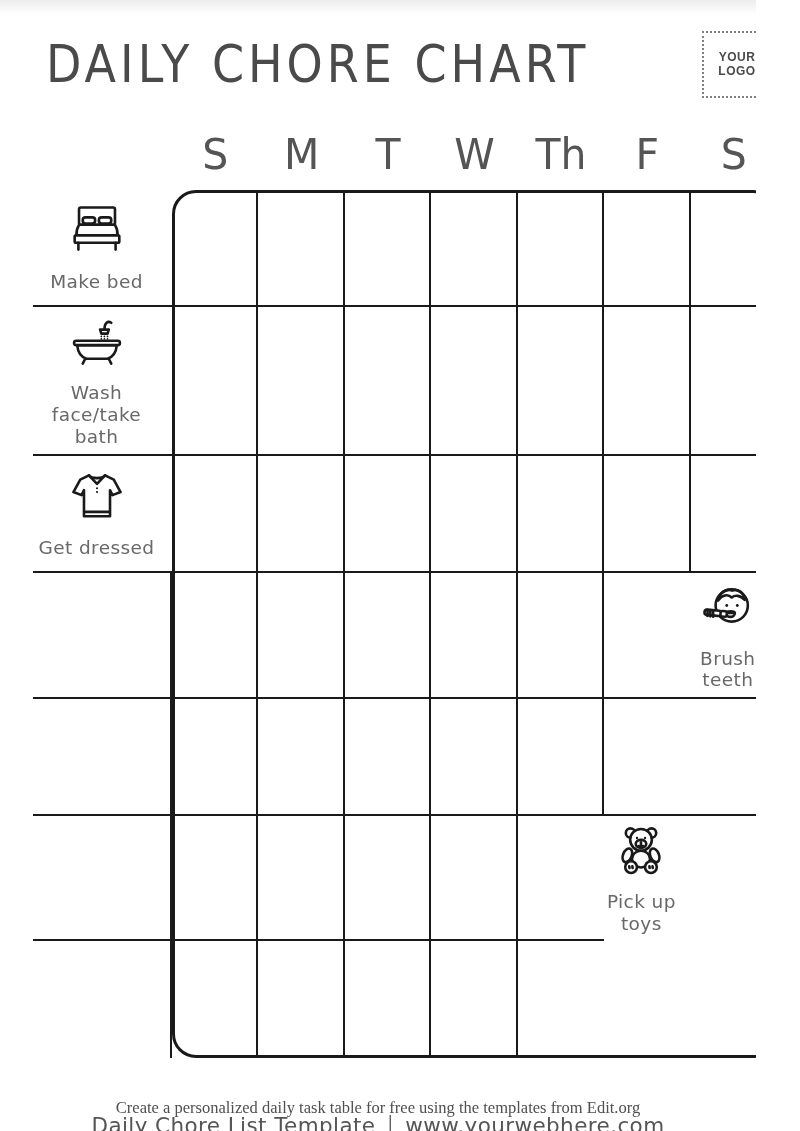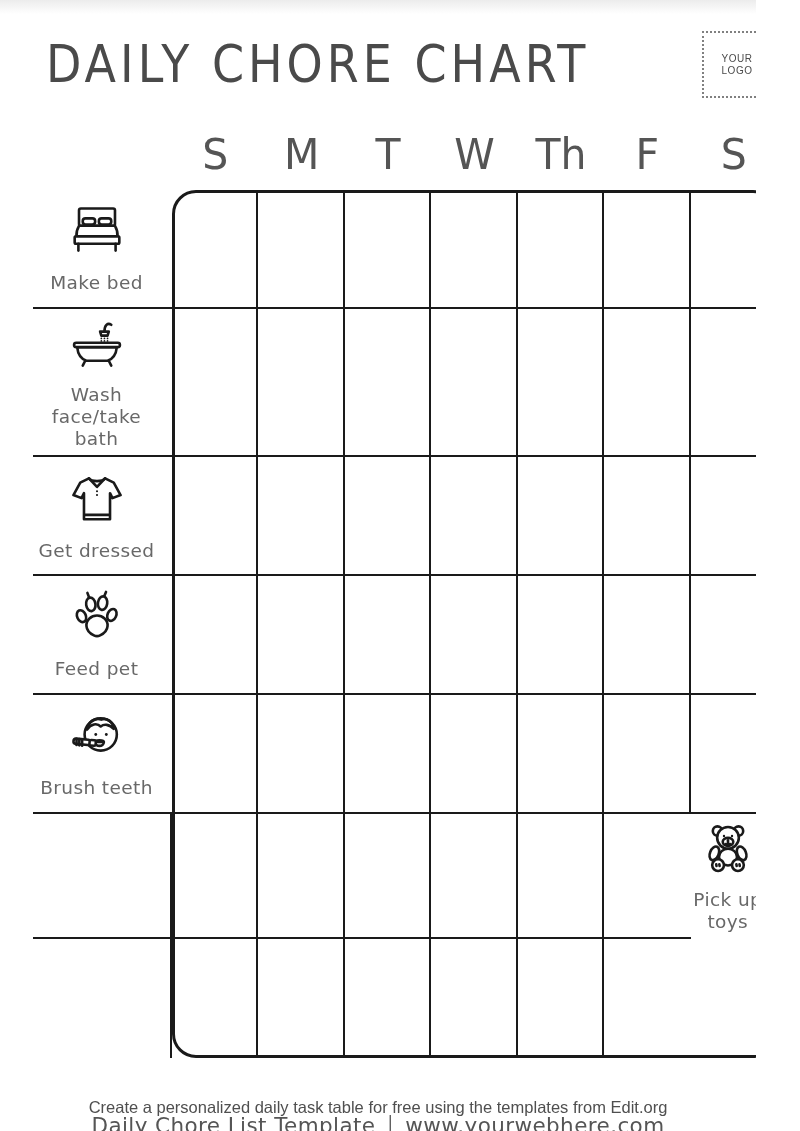--- a/index.html
+++ b/index.html
@@ -14,21 +14,21 @@
     font-family:"DejaVu Sans",sans-serif;
   }
   .title{
     position:absolute;left:46px;top:34px;font-size:46px;letter-spacing:4px;
     color:var(--title-text);white-space:nowrap;transform:scaleY(1.12);transform-origin:left top;
   }
   .logo-box{
     position:absolute;left:702px;top:31px;width:70px;height:67px;box-sizing:border-box;
     border:2px dotted var(--logo-border);display:flex;flex-direction:column;
     align-items:center;justify-content:center;gap:0px;
-    color:var(--logo-text);font-size:10px;font-weight:normal;letter-spacing:.5px;
+    color:var(--logo-text);font-size:12px;font-weight:bold;letter-spacing:.5px;
     font-family:"Liberation Sans",sans-serif;line-height:1.15;
   }
   .days{
     position:absolute;left:172px;top:124px;width:605px;height:60px;
     display:grid;grid-template-columns:repeat(7,1fr);color:var(--day-text);
   }
   .day{display:flex;align-items:center;justify-content:center;font-size:41px;transform:scaleY(1.05);}
   .table{
     position:absolute;left:33px;top:190px;width:744px;height:868px;
     display:grid;grid-template-columns:139px repeat(7,1fr);grid-template-rows:repeat(7,1fr);
@@ -54,21 +54,21 @@
   .chore-label{
     font-size:18.5px;color:var(--label-text);text-align:center;line-height:1.18;letter-spacing:.4px;
   }
   .footer1{
     position:absolute;left:0;top:1065px;width:100%;text-align:center;
     font-size:21.5px;color:var(--footer-text);letter-spacing:.4px;margin-top:48px;
   }
   .footer1 .sep{display:inline-block;font-size:28px;font-weight:200;margin:0 10px;vertical-align:-4px;line-height:1;}
   .footer2{
     position:absolute;left:0;top:1098px;width:100%;text-align:center;
-    font-size:16.5px;color:var(--tagline-text);font-family:Liberation Sans, sans-serif;
+    font-size:16.5px;color:var(--tagline-text);font-family:Liberation Serif, serif;
   }
 </style>
 </head>
 <body>
 
 <div class="page">
 
   <div class="title">DAILY CHORE CHART</div>
 
   <div class="logo-box">
@@ -151,34 +151,20 @@
           <div>Get dressed</div>
         </div>
       </div>
       <div class="cell"></div>
       <div class="cell"></div>
       <div class="cell"></div>
       <div class="cell"></div>
       <div class="cell"></div>
       <div class="cell"></div>
       <div class="cell col-last"></div>
-      <div class="label-cell">
-        <svg class="chore-icon" viewBox="0 0 100 100">
-      <path d="M37,16 L34.5,9.5"></path>
-          <path d="M62,14 L64.5,8"></path>
-      <ellipse class="w" cx="40" cy="28" rx="7.5" ry="11" transform="rotate(-8 40 28)"></ellipse>
-      <ellipse class="w" cx="59" cy="26" rx="7.5" ry="11" transform="rotate(8 59 26)"></ellipse>
-      <ellipse class="w" cx="25" cy="47" rx="7" ry="10" transform="rotate(-24 25 47)"></ellipse>
-      <ellipse class="w" cx="74" cy="45" rx="7" ry="10" transform="rotate(24 74 45)"></ellipse>
-      <path class="w" d="M50,46 C59,46 68,53 67,63 C66.5,70 61,75 55,78 C52,79.5 48,79.5 45,78 C39,75 33.5,70 33,63 C32,53 41,46 50,46 Z"></path>
-    </svg>
-        <div class="chore-label">
-          <div>Feed pet</div>
-        </div>
-      </div>
       <div class="cell"></div>
       <div class="cell"></div>
       <div class="cell"></div>
       <div class="cell"></div>
       <div class="cell"></div>
       <div class="cell"></div>
       <div class="cell col-last"></div>
       <div class="label-cell">
         <svg class="chore-icon" viewBox="0 0 100 100">
       <circle class="w" cx="56" cy="46" r="26"></circle>

